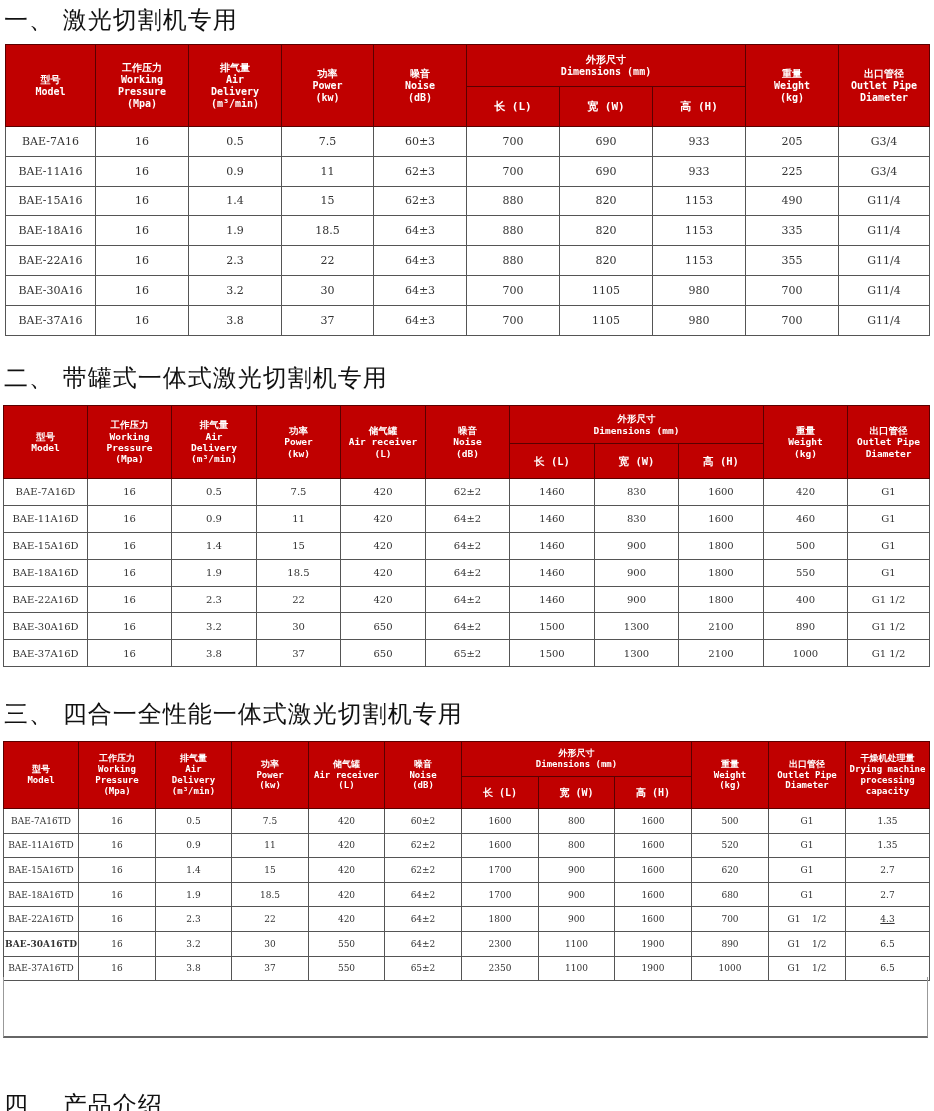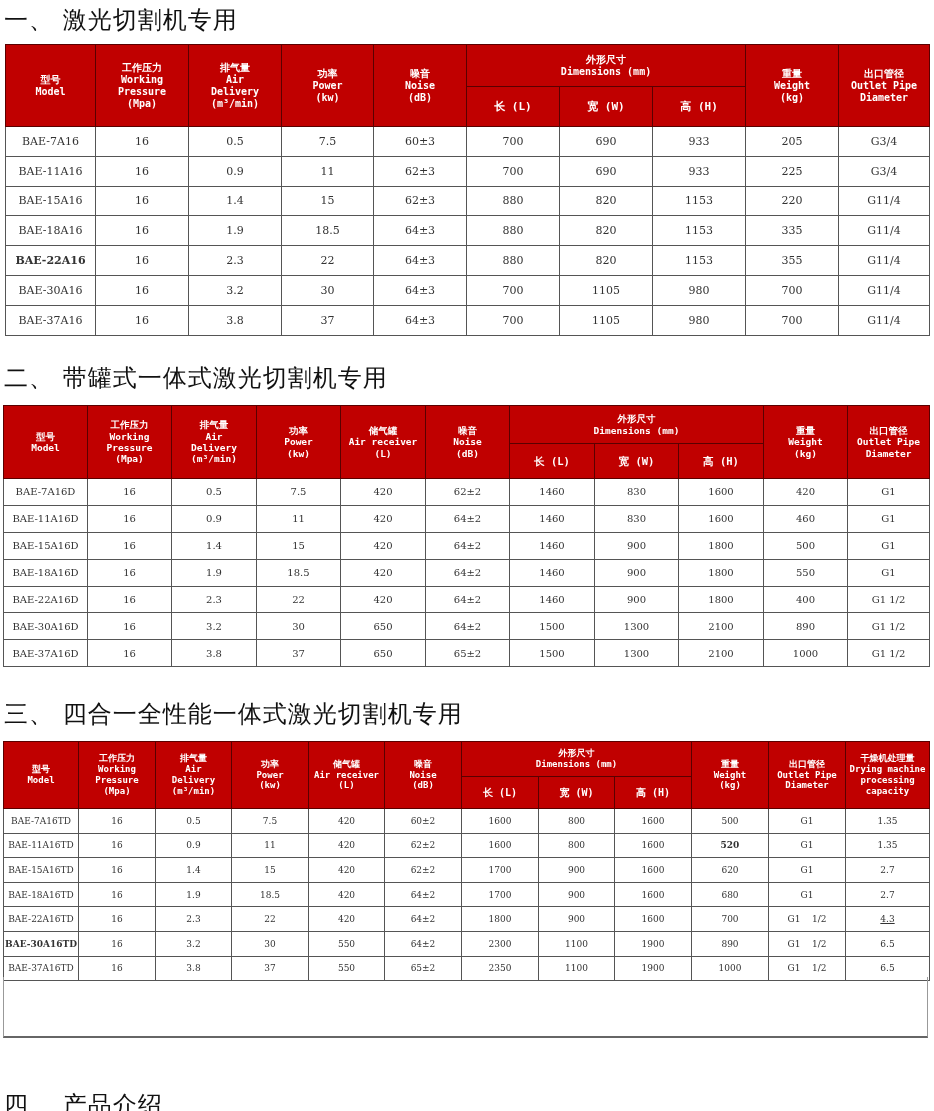--- a/index.html
+++ b/index.html
@@ -115,37 +115,37 @@
       </tr>
       <tr>
         <td style="white-space: pre;">BAE-15A16</td>
         <td style="white-space: pre;">16</td>
         <td style="white-space: pre;">1.4</td>
         <td style="white-space: pre;">15</td>
         <td style="white-space: pre;">62±3</td>
         <td style="white-space: pre;">880</td>
         <td style="white-space: pre;">820</td>
         <td style="white-space: pre;">1153</td>
-        <td style="white-space: pre;">220</td>
+        <td style="white-space: pre;">490</td>
         <td style="white-space: pre;">G11/4</td>
       </tr>
       <tr>
         <td style="white-space: pre;">BAE-18A16</td>
         <td style="white-space: pre;">16</td>
         <td style="white-space: pre;">1.9</td>
         <td style="white-space: pre;">18.5</td>
         <td style="white-space: pre;">64±3</td>
         <td style="white-space: pre;">880</td>
         <td style="white-space: pre;">820</td>
         <td style="white-space: pre;">1153</td>
         <td style="white-space: pre;">335</td>
         <td style="white-space: pre;">G11/4</td>
       </tr>
       <tr>
-        <td style="white-space: pre; font-weight: bold;">BAE-22A16</td>
+        <td style="white-space: pre;">BAE-22A16</td>
         <td style="white-space: pre;">16</td>
         <td style="white-space: pre;">2.3</td>
         <td style="white-space: pre;">22</td>
         <td style="white-space: pre;">64±3</td>
         <td style="white-space: pre;">880</td>
         <td style="white-space: pre;">820</td>
         <td style="white-space: pre;">1153</td>
         <td style="white-space: pre;">355</td>
         <td style="white-space: pre;">G11/4</td>
       </tr>
@@ -436,21 +436,21 @@
       <tr>
         <td style="white-space: pre;">BAE-11A16TD</td>
         <td style="white-space: pre;">16</td>
         <td style="white-space: pre;">0.9</td>
         <td style="white-space: pre;">11</td>
         <td style="white-space: pre;">420</td>
         <td style="white-space: pre;">62±2</td>
         <td style="white-space: pre;">1600</td>
         <td style="white-space: pre;">800</td>
         <td style="white-space: pre;">1600</td>
-        <td style="white-space: pre; font-weight: bold;">520</td>
+        <td style="white-space: pre;">520</td>
         <td style="white-space: pre;">G1</td>
         <td style="white-space: pre;">1.35</td>
       </tr>
       <tr>
         <td style="white-space: pre;">BAE-15A16TD</td>
         <td style="white-space: pre;">16</td>
         <td style="white-space: pre;">1.4</td>
         <td style="white-space: pre;">15</td>
         <td style="white-space: pre;">420</td>
         <td style="white-space: pre;">62±2</td>

